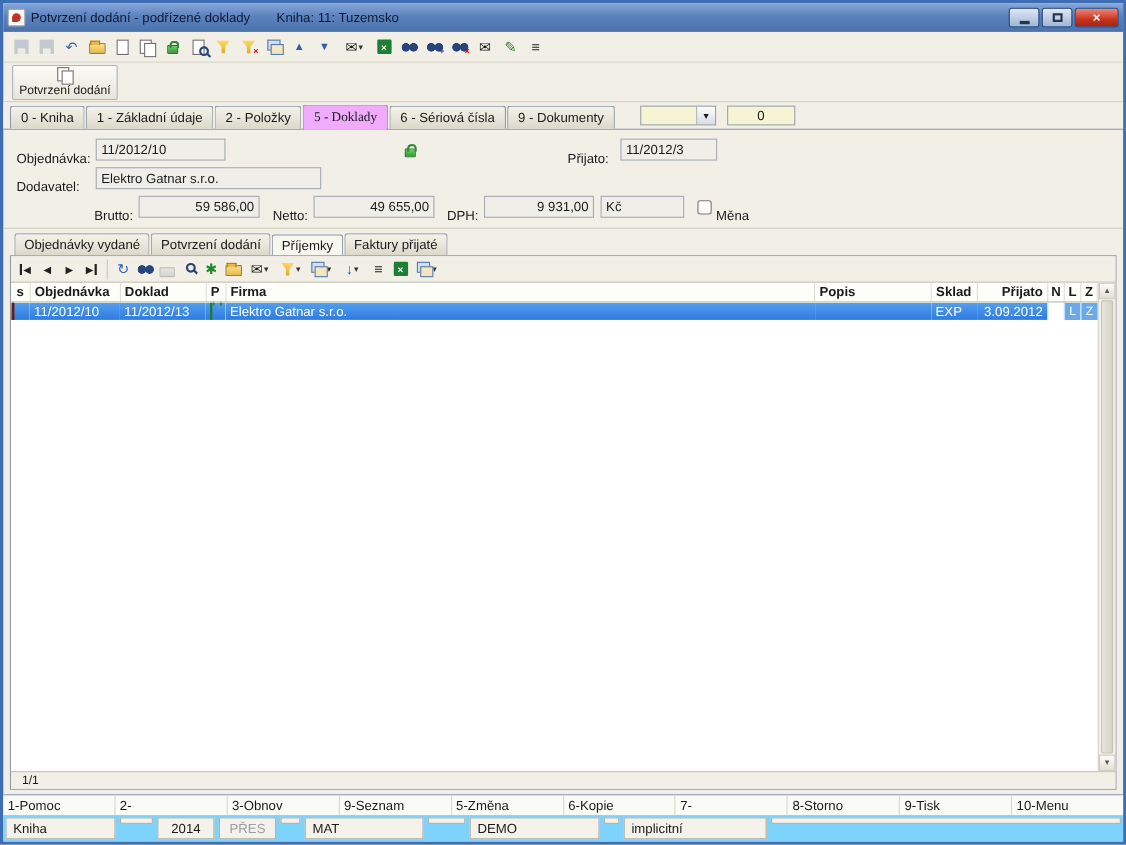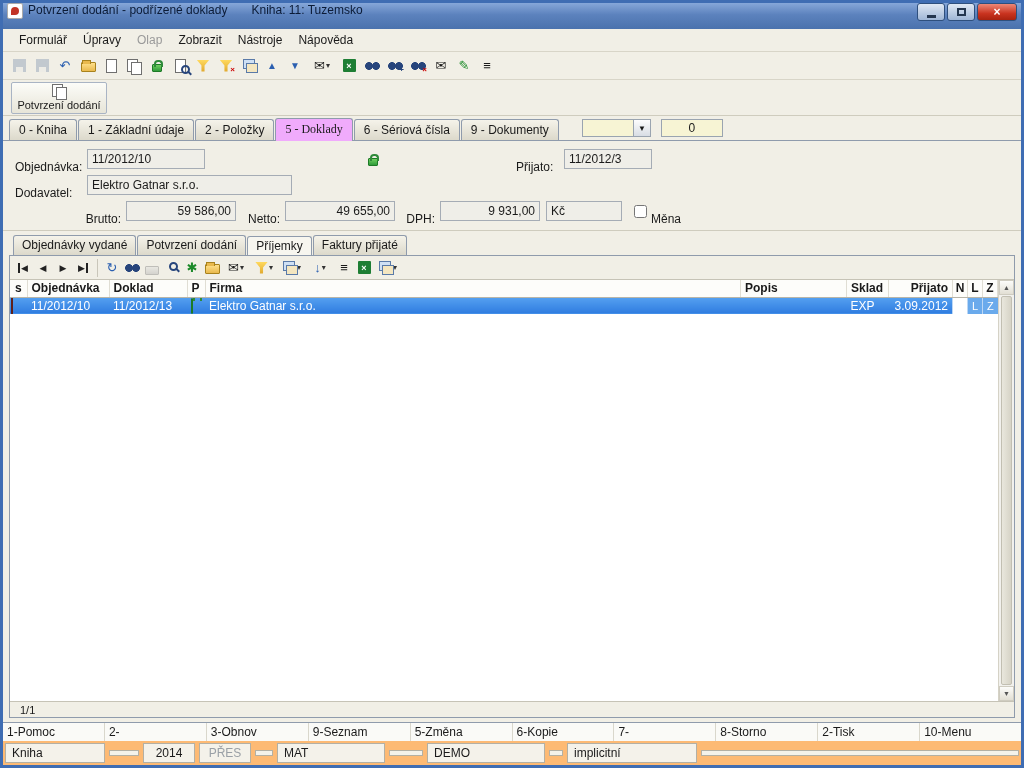--- a/index.html
+++ b/index.html
@@ -3,21 +3,21 @@
 <meta charset="utf-8">
 <style>
   * { box-sizing: border-box; margin: 0; padding: 0; }
   html,body { width:1024px; height:768px; }
   body { font-family: "Liberation Sans", sans-serif; font-size: 12px; color:#1a1a1a; background:#888; }
 
   .window { width:1024px; height:768px; display:flex; flex-direction:column;
             border:3px solid #3f6db3; background:#f1efe6; }
 
   
-  .titlebar { height:26px; flex:0 0 26px; display:flex; align-items:flex-start;
+  .titlebar { height:26px; flex:0 0 26px; display:flex; align-items:center;
               background:linear-gradient(#86a7d9,#5c82bd 45%,#4a72ad); padding:0 4px; }
   .appicon { width:16px; height:16px; background:#fff; border:1px solid #aaa; border-radius:2px;
              position:relative; margin-right:5px; }
   .appicon::before { content:""; position:absolute; left:3px; top:3px; width:8px; height:8px;
              background:#c23325; border-radius:50% 50% 50% 0; }
   .title-text { color:#0b1b36; margin-right:24px; white-space:nowrap; }
   .winbtns { margin-left:auto; display:flex; gap:2px; }
   .wbtn { width:28px; height:18px; border:1px solid #2e4f7d; border-radius:3px;
           background:linear-gradient(#dfe8f4,#9fb6d6); display:flex; align-items:center; justify-content:center; }
   .wbtn .bar { width:9px; height:3px; background:#24364f; margin-top:8px; }
@@ -129,21 +129,21 @@
   .vscroll { position:absolute; right:0; top:24px; bottom:16px; width:16px; background:#f2f1ed;
              border-left:1px solid #d5d2c6; display:flex; flex-direction:column; }
   .varrow { height:15px; display:flex; align-items:center; justify-content:center; font-size:7px; color:#555;
             background:linear-gradient(#fcfcfa,#e2dfd4); border:1px solid #cfccc0; }
   .vthumb { flex:1; margin:1px 2px; background:linear-gradient(90deg,#e9e7dd,#d6d3c6); border:1px solid #c2bfb2; border-radius:2px; }
   .pagerstrip { flex:0 0 16px; background:#f1efe6; border-top:1px solid #c6c3b6; display:flex; align-items:center; padding:0 10px; font-size:11px; }
 
   
   .fkeys { flex:0 0 18px; display:flex; background:#fafaf7; border-top:1px solid #8f9bac; margin-top:4px; }
   .fkey { flex:1 1 0; padding:2px 4px; border-right:1px solid #d9d7cc; white-space:nowrap; overflow:hidden; }
-  .statusbar { flex:0 0 22px; display:flex; gap:4px; align-items:center; background:#fdba74; padding:2px; }
+  .statusbar { flex:0 0 22px; display:flex; gap:4px; align-items:flex-start; background:#7dd3fc; padding:2px; }
   .seg { border:1px solid #b3b0a4; background:#f4f2ea; padding:2px 6px; white-space:nowrap; overflow:hidden; }
   .seg.dim { color:#9aa0a6; }
 </style>
 </head>
 <body>
 
 <div class="window">
 
   <div class="titlebar">
     <span class="appicon"></span>
@@ -155,28 +155,20 @@
         </span>
       <span class="wbtn">
           <span class="box"></span>
         </span>
       <span class="wbtn close">
           <span>×</span>
         </span>
     </span>
   </div>
 
-  <div class="menubar">
-    <span class="mi">Formulář</span>
-    <span class="mi">Úpravy</span>
-    <span class="mi dim">Olap</span>
-    <span class="mi">Zobrazit</span>
-    <span class="mi">Nástroje</span>
-    <span class="mi">Nápověda</span>
-  </div>
 
   <div class="toolbar">
     <span class="tbi grayed">
         <span class="floppy"></span>
       </span>
     <span class="tbi grayed">
         <span class="floppy"></span>
       </span>
     <span class="tbi">
         <span class="g blue">↶</span>
@@ -428,21 +420,21 @@
 
   <div class="fkeys">
     <span class="fkey">1-Pomoc</span>
     <span class="fkey">2-</span>
     <span class="fkey">3-Obnov</span>
     <span class="fkey">9-Seznam</span>
     <span class="fkey">5-Změna</span>
     <span class="fkey">6-Kopie</span>
     <span class="fkey">7-</span>
     <span class="fkey">8-Storno</span>
-    <span class="fkey">2-Tisk</span>
+    <span class="fkey">9-Tisk</span>
     <span class="fkey" style="border-right:none">10-Menu</span>
   </div>
 
   <div class="statusbar">
     <span class="seg" style="width:100px">Kniha</span>
     <span class="seg" style="width:30px"></span>
     <span class="seg" style="width:52px;text-align:center">2014</span>
     <span class="seg dim" style="width:52px;text-align:center">PŘES</span>
     <span class="seg" style="width:18px"></span>
     <span class="seg" style="width:108px">MAT</span>

